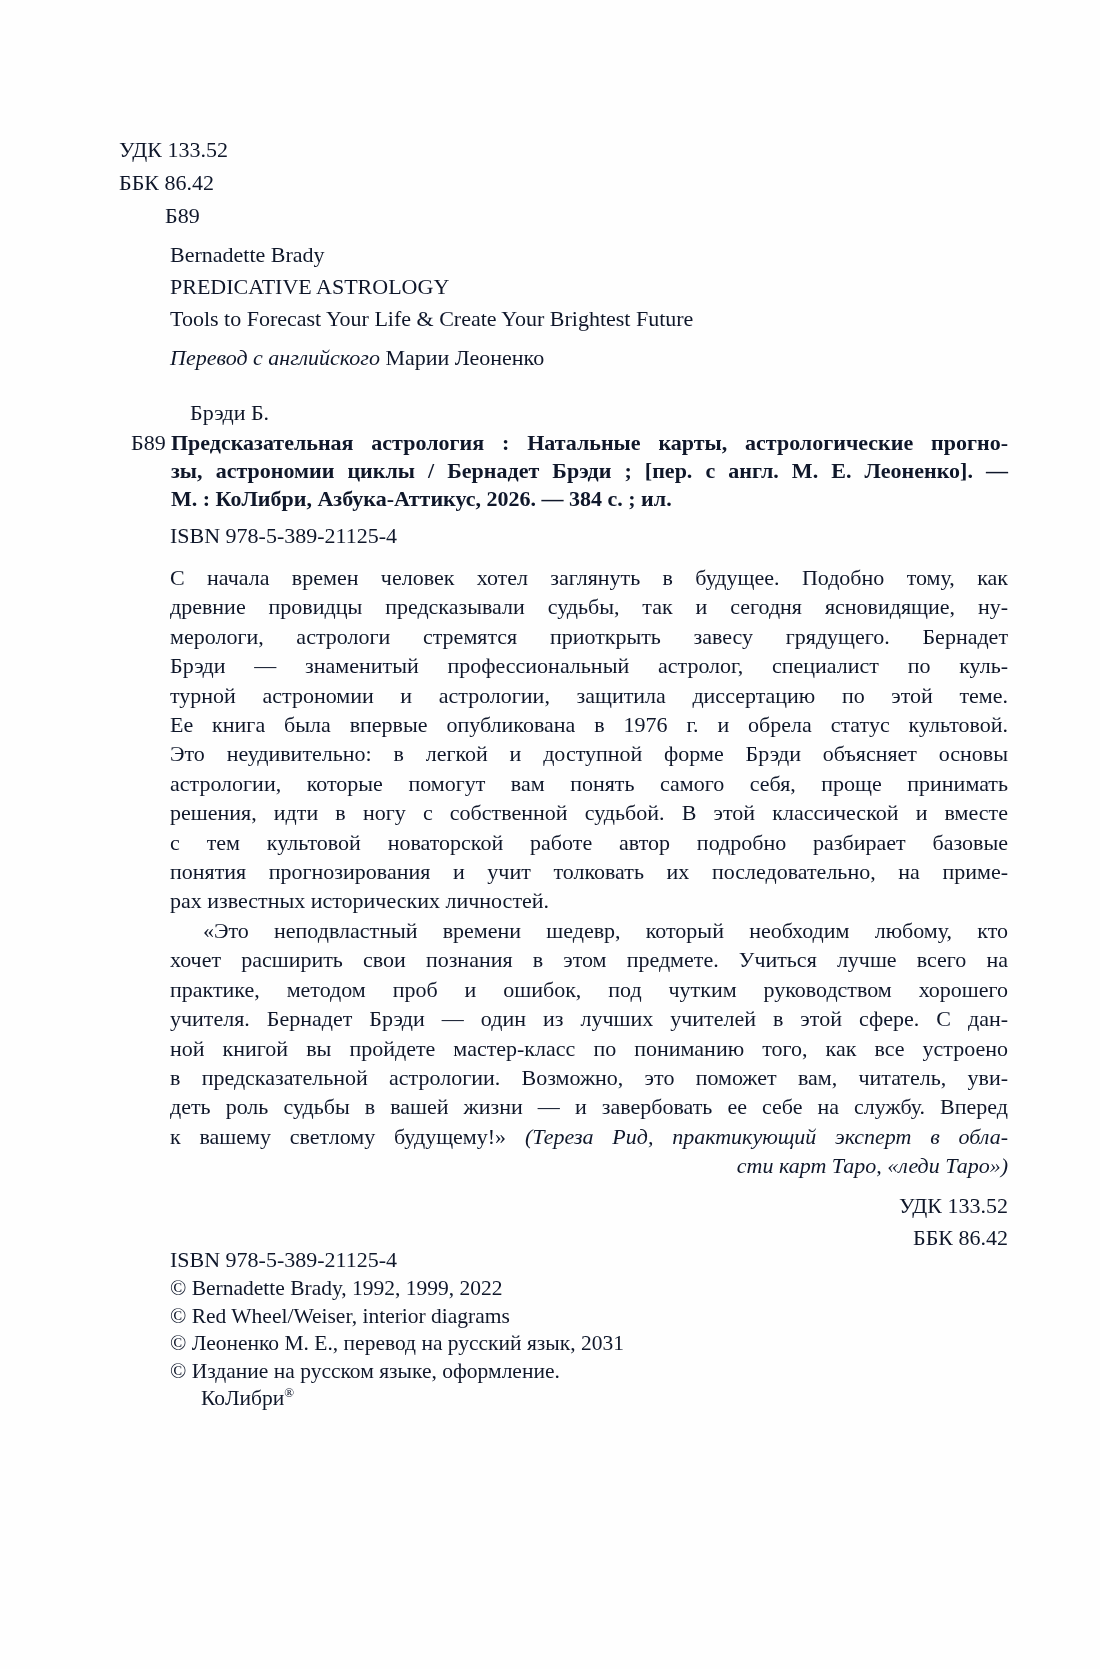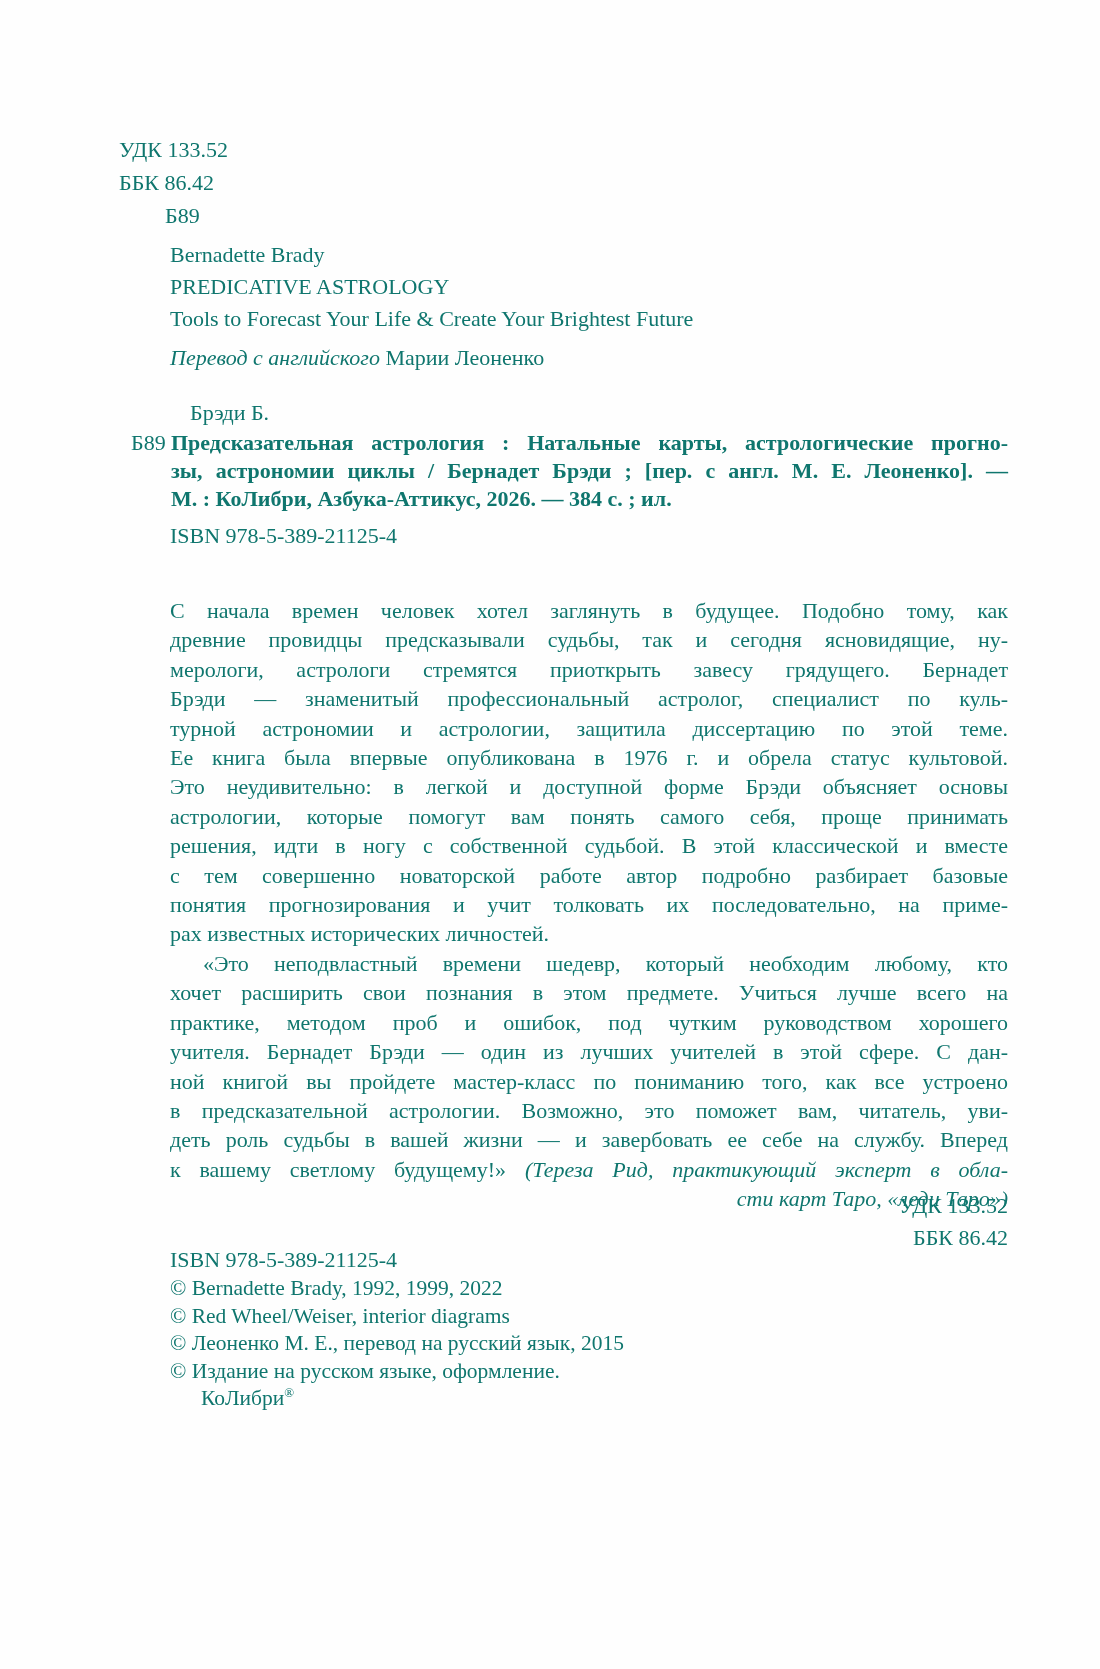--- a/index.html
+++ b/index.html
@@ -2,21 +2,21 @@
 <html><head>
 <meta charset="utf-8">
 <style>
   html, body { margin: 0; padding: 0; background: #e8e8e8; }
   .page {
     position: relative;
     width: 1100px;
     height: 1669px;
     margin: 0 auto;
     background: #fefefe;
-    color: #0f766e;
+    color: #0f172a;
     font-family: "Liberation Serif", "DejaVu Serif", serif;
     font-size: 22px;
     overflow: hidden;
   }
   .block { position: absolute; }
 
   
   #top-codes { left: 119px; top: 133px; line-height: 33px; }
   #top-codes .b89 { padding-left: 46px; }
 
@@ -28,21 +28,21 @@
   .it { font-style: italic; text-align: right; }
 
   
   #bib-author { left: 170px; top: 400px; margin-left: 20px; }
   #bib { left: 131px; top: 429px; width: 877px; line-height: 28px; }
   #bib .bib-code { position: absolute; left: 0; top: 0; }
   #bib .bib-lines { margin-left: 40px; width: 837px; font-weight: bold; }
   #isbn-top { left: 170px; top: 523px; }
 
   
-  #annotation { left: 170px; top: 563px; width: 838px; line-height: 29.4px; margin-top: 33px; }
+  #annotation { left: 170px; top: 563px; width: 838px; line-height: 29.4px; }
   .jl { text-align: justify; text-align-last: justify; }
   .ind { text-indent: 33px; }
 
   
   #bottom-codes { left: 170px; top: 1190px; width: 838px; text-align: right; line-height: 32px; }
 
   #isbn-bottom { left: 170px; top: 1247px; }
 
   
   #copyright { left: 170px; top: 1275px; font-size: 21.5px; line-height: 27.6px; }
@@ -86,21 +86,21 @@
   <div class="block" id="annotation">
     <div class="jl">С начала времен человек хотел заглянуть в будущее. Подобно тому, как</div>
     <div class="jl">древние провидцы предсказывали судьбы, так и сегодня ясновидящие, ну-</div>
     <div class="jl">мерологи, астрологи стремятся приоткрыть завесу грядущего. Бернадет</div>
     <div class="jl">Брэди — знаменитый профессиональный астролог, специалист по куль-</div>
     <div class="jl">турной астрономии и астрологии, защитила диссертацию по этой теме.</div>
     <div class="jl">Ее книга была впервые опубликована в 1976 г. и обрела статус культовой.</div>
     <div class="jl">Это неудивительно: в легкой и доступной форме Брэди объясняет основы</div>
     <div class="jl">астрологии, которые помогут вам понять самого себя, проще принимать</div>
     <div class="jl">решения, идти в ногу с собственной судьбой. В этой классической и вместе</div>
-    <div class="jl">с тем совершенно новаторской работе автор подробно разбирает базовые</div>
+    <div class="jl">с тем культовой новаторской работе автор подробно разбирает базовые</div>
     <div class="jl">понятия прогнозирования и учит толковать их последовательно, на приме-</div>
     <div>рах известных исторических личностей.</div>
     <div class="jl ind">«Это неподвластный времени шедевр, который необходим любому, кто</div>
     <div class="jl">хочет расширить свои познания в этом предмете. Учиться лучше всего на</div>
     <div class="jl">практике, методом проб и ошибок, под чутким руководством хорошего</div>
     <div class="jl">учителя. Бернадет Брэди — один из лучших учителей в этой сфере. С дан-</div>
     <div class="jl">ной книгой вы пройдете мастер-класс по пониманию того, как все устроено</div>
     <div class="jl">в предсказательной астрологии. Возможно, это поможет вам, читатель, уви-</div>
     <div class="jl">деть роль судьбы в вашей жизни — и завербовать ее себе на службу. Вперед</div>
     <div class="jl"><span>к вашему светлому будущему!» </span><span class="it">(Тереза Рид, практикующий эксперт в обла-</span></div>
@@ -110,18 +110,18 @@
   <div class="block" id="bottom-codes">
     <div>УДК 133.52</div>
     <div>ББК 86.42</div>
   </div>
 
   <div class="block" id="isbn-bottom">ISBN 978-5-389-21125-4</div>
 
   <div class="block" id="copyright">
     <div>© Bernadette Brady, 1992, 1999, 2022</div>
     <div>© Red Wheel/Weiser, interior diagrams</div>
-    <div>© Леоненко М. Е., перевод на русский язык, 2015</div>
+    <div>© Леоненко М. Е., перевод на русский язык, 2031</div>
     <div>© Издание на русском языке, оформление.</div>
     <div class="ind2"><span>КоЛибри</span><sup class="reg">®</sup></div>
   </div>
 
 </div>
 
 </body></html>

